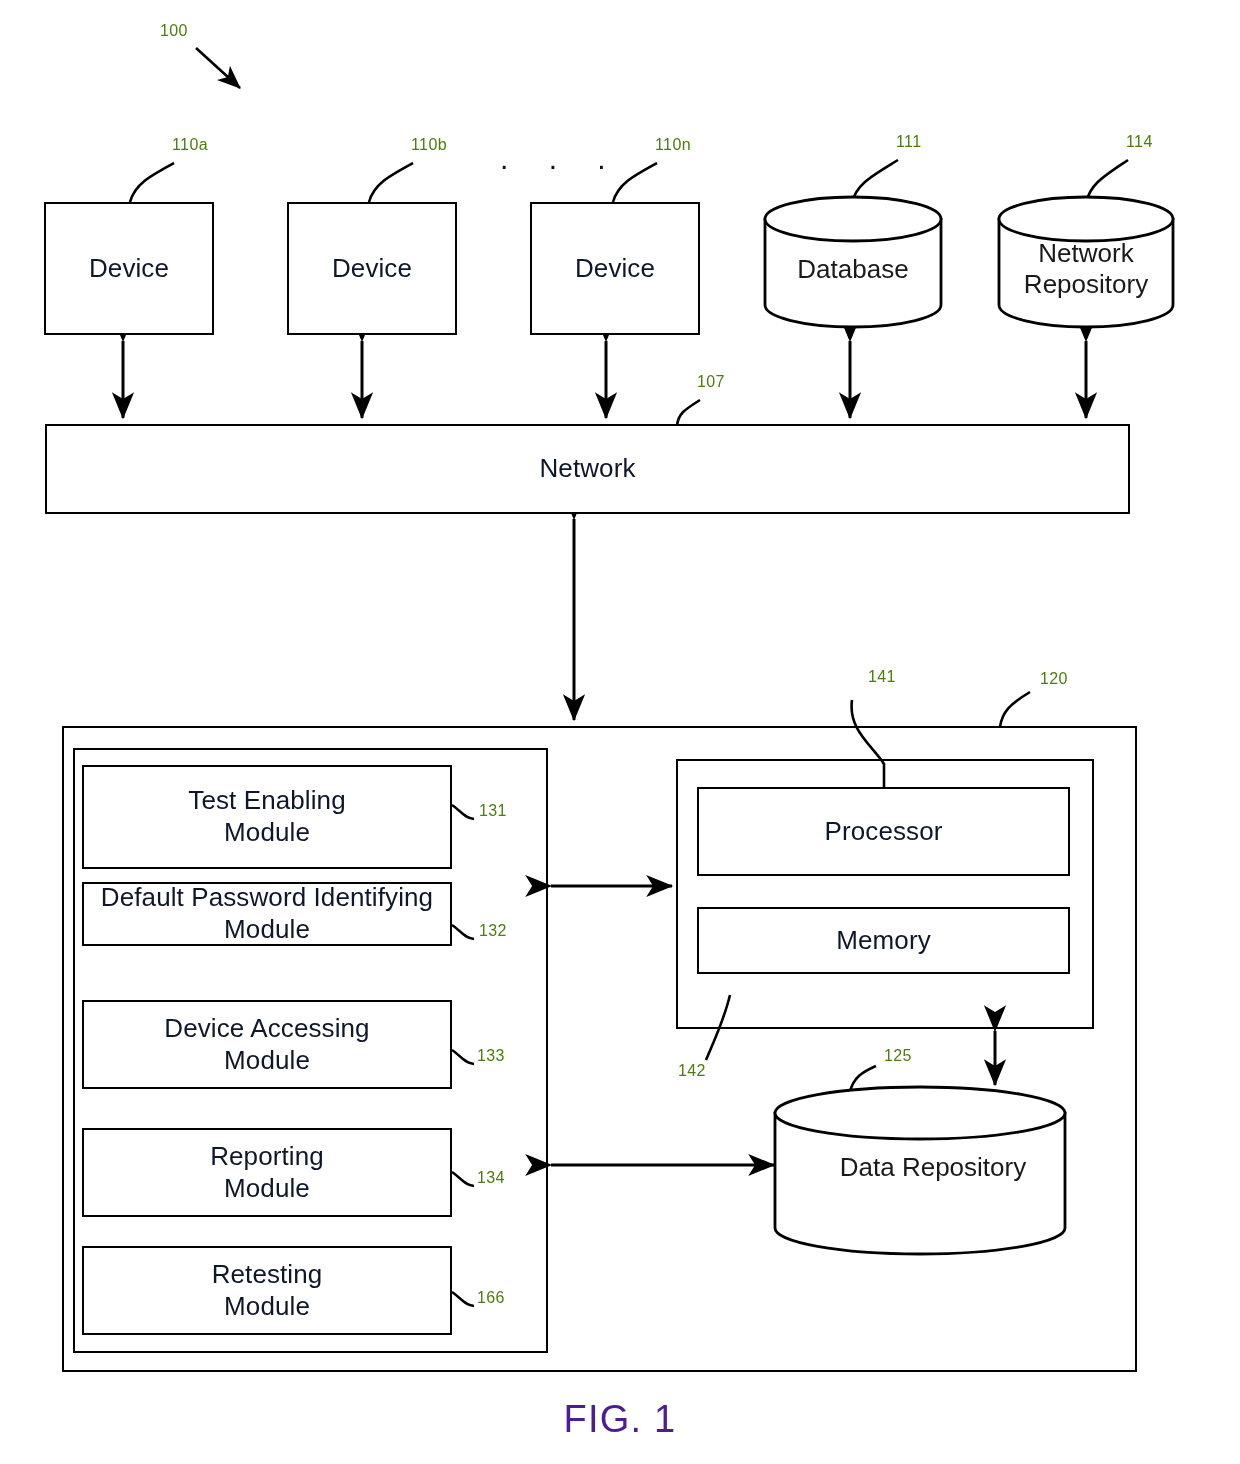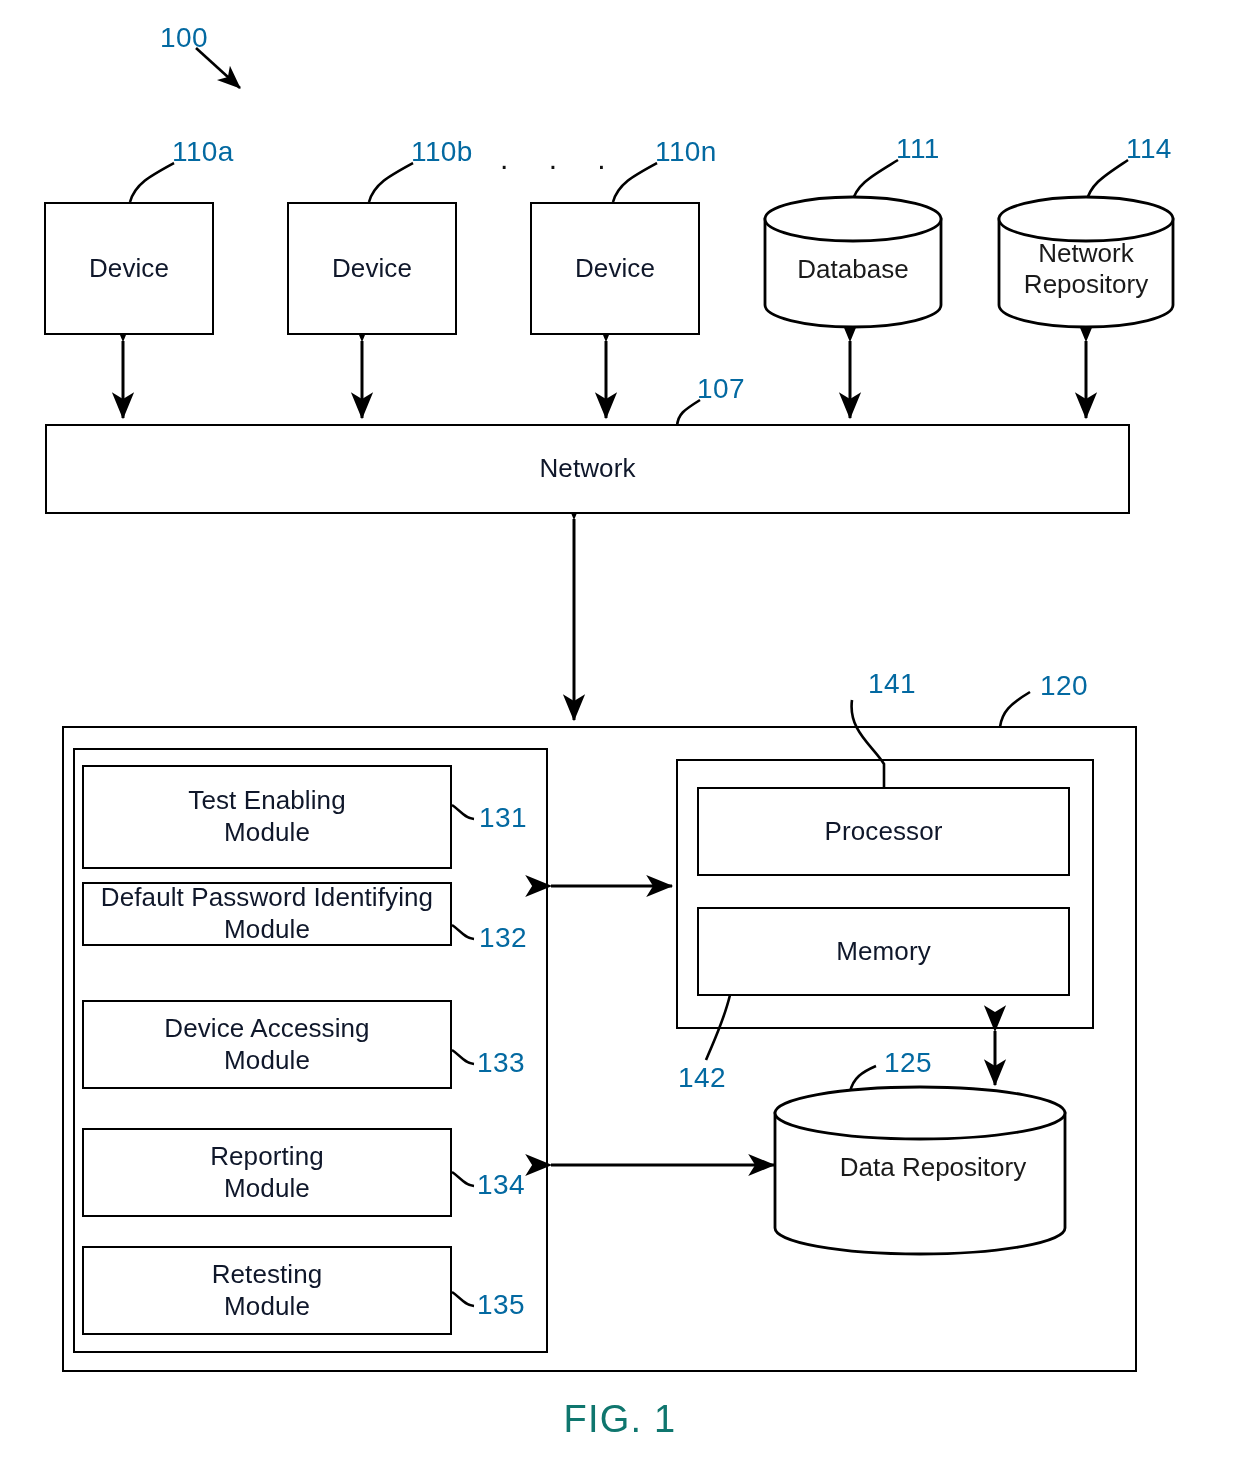--- a/index.html
+++ b/index.html
@@ -43,38 +43,38 @@
     border: 2.5px solid #000;
     background: transparent;
   }
   .label-txt {
     font-size: 26px;
     color: #0f172a;
     letter-spacing: 0.1px;
   }
   .ref {
     position: absolute;
-    font-size: 28px;
-    color: #0369a1;
+    font-size: 16px;
+    color: #4d7c0f;
     white-space: nowrap;
     letter-spacing: 0.4px;
   }
   .dots {
     position: absolute;
     font-size: 30px;
     letter-spacing: 16px;
     color: #111;
   }
   .figcap {
     position: absolute;
     width: 100%;
     text-align: center;
     font-size: 38px;
     letter-spacing: 1.2px;
-    color: #0f766e;
+    color: #4c1d95;
   }
   .cyl-label {
     position: absolute;
     text-align: center;
     font-size: 26px;
     color: #1a1a1a;
     line-height: 1.2;
     pointer-events: none;
   }
 </style>
@@ -239,31 +239,31 @@
     </div>
   </div>
   <div class="ref" style="left:477px; top:1169px;">134</div>
 
   <div class="node rect" style="left:82px; top:1246px; width:370px; height:89px;">
     <div>
       <div class="label-txt">Retesting</div>
       <div class="label-txt">Module</div>
     </div>
   </div>
-  <div class="ref" style="left:477px; top:1289px;">135</div>
+  <div class="ref" style="left:477px; top:1289px;">166</div>
 
   <div class="node plainbox" style="left:676px; top:759px; width:418px; height:270px;"></div>
   <div class="ref" style="left:678px; top:1062px;">142</div>
 
   <div class="node rect" style="left:697px; top:787px; width:373px; height:89px;">
     <span class="label-txt">Processor</span>
   </div>
   <div class="ref" style="left:868px; top:668px;">141</div>
 
-  <div class="node rect" style="left:697px; top:907px; width:373px; height:89px;">
+  <div class="node rect" style="left:697px; top:907px; width:373px; height:67px;">
     <span class="label-txt">Memory</span>
   </div>
 
   <div class="cyl-label" style="left:775px; top:1152px; width:290px;padding-left:13px;">Data Repository</div>
   <div class="ref" style="left:884px; top:1047px;">125</div>
 
   <div class="figcap" style="top:1398px;">FIG. 1</div>
 
 </div>
 

